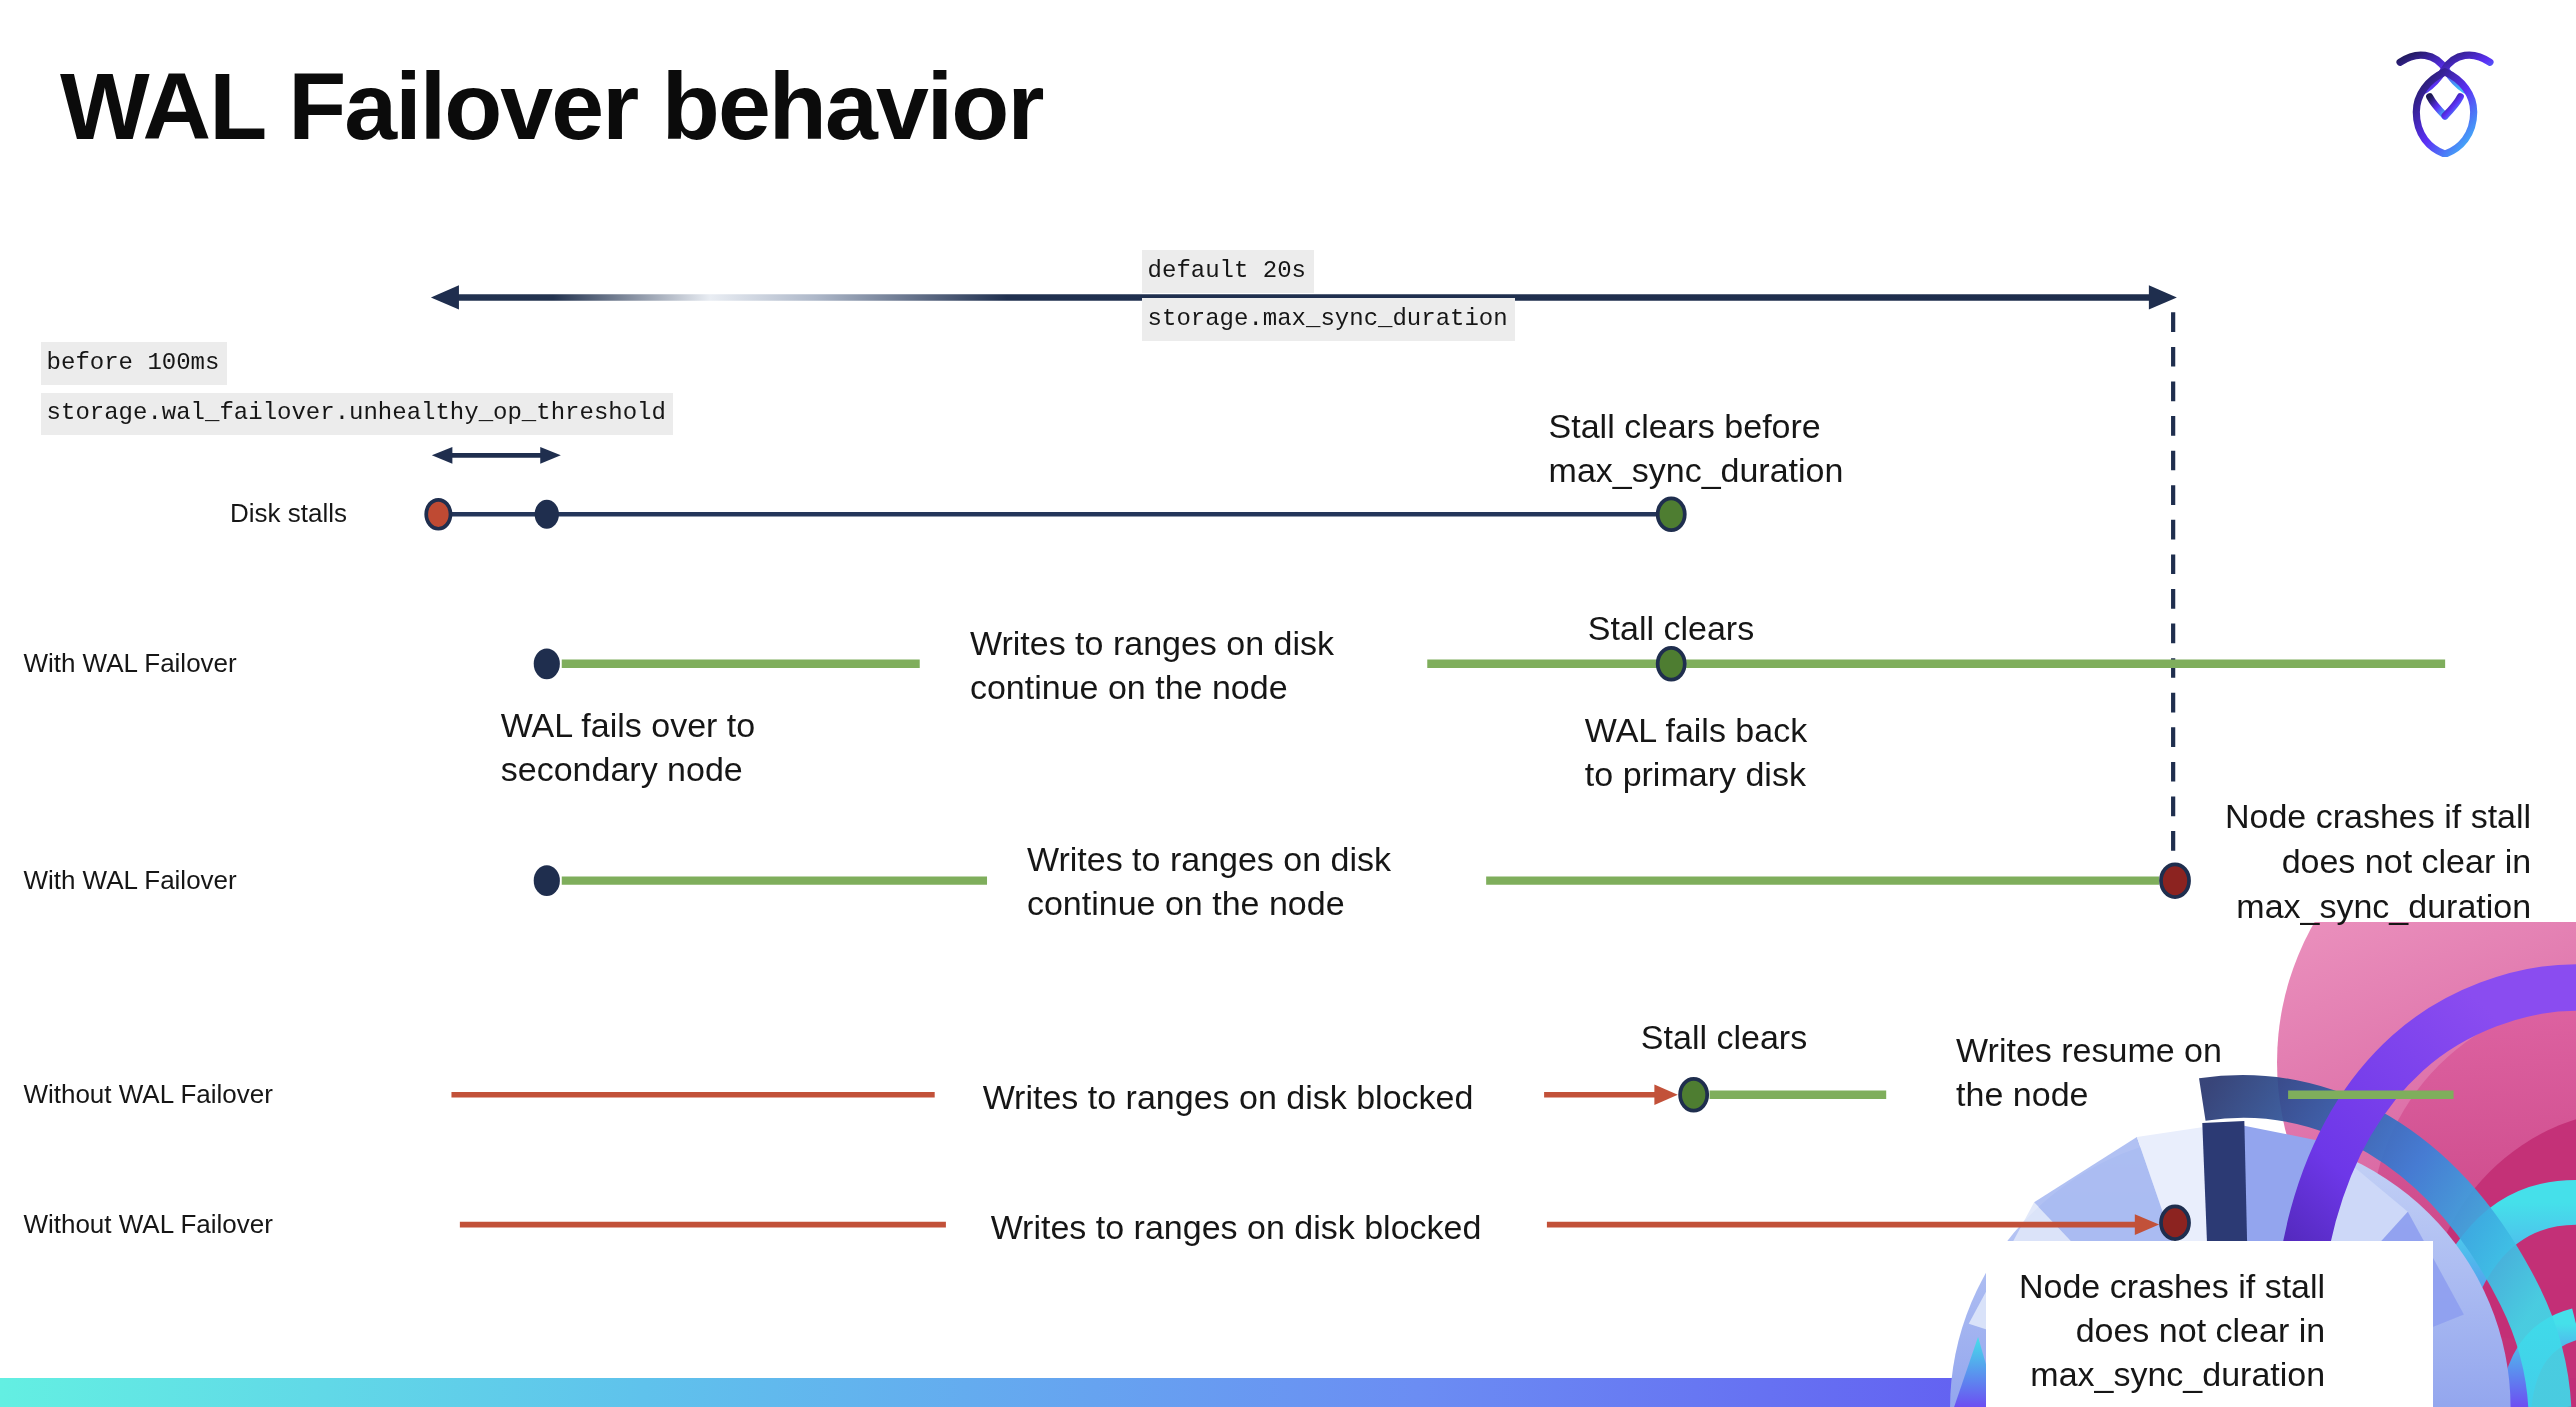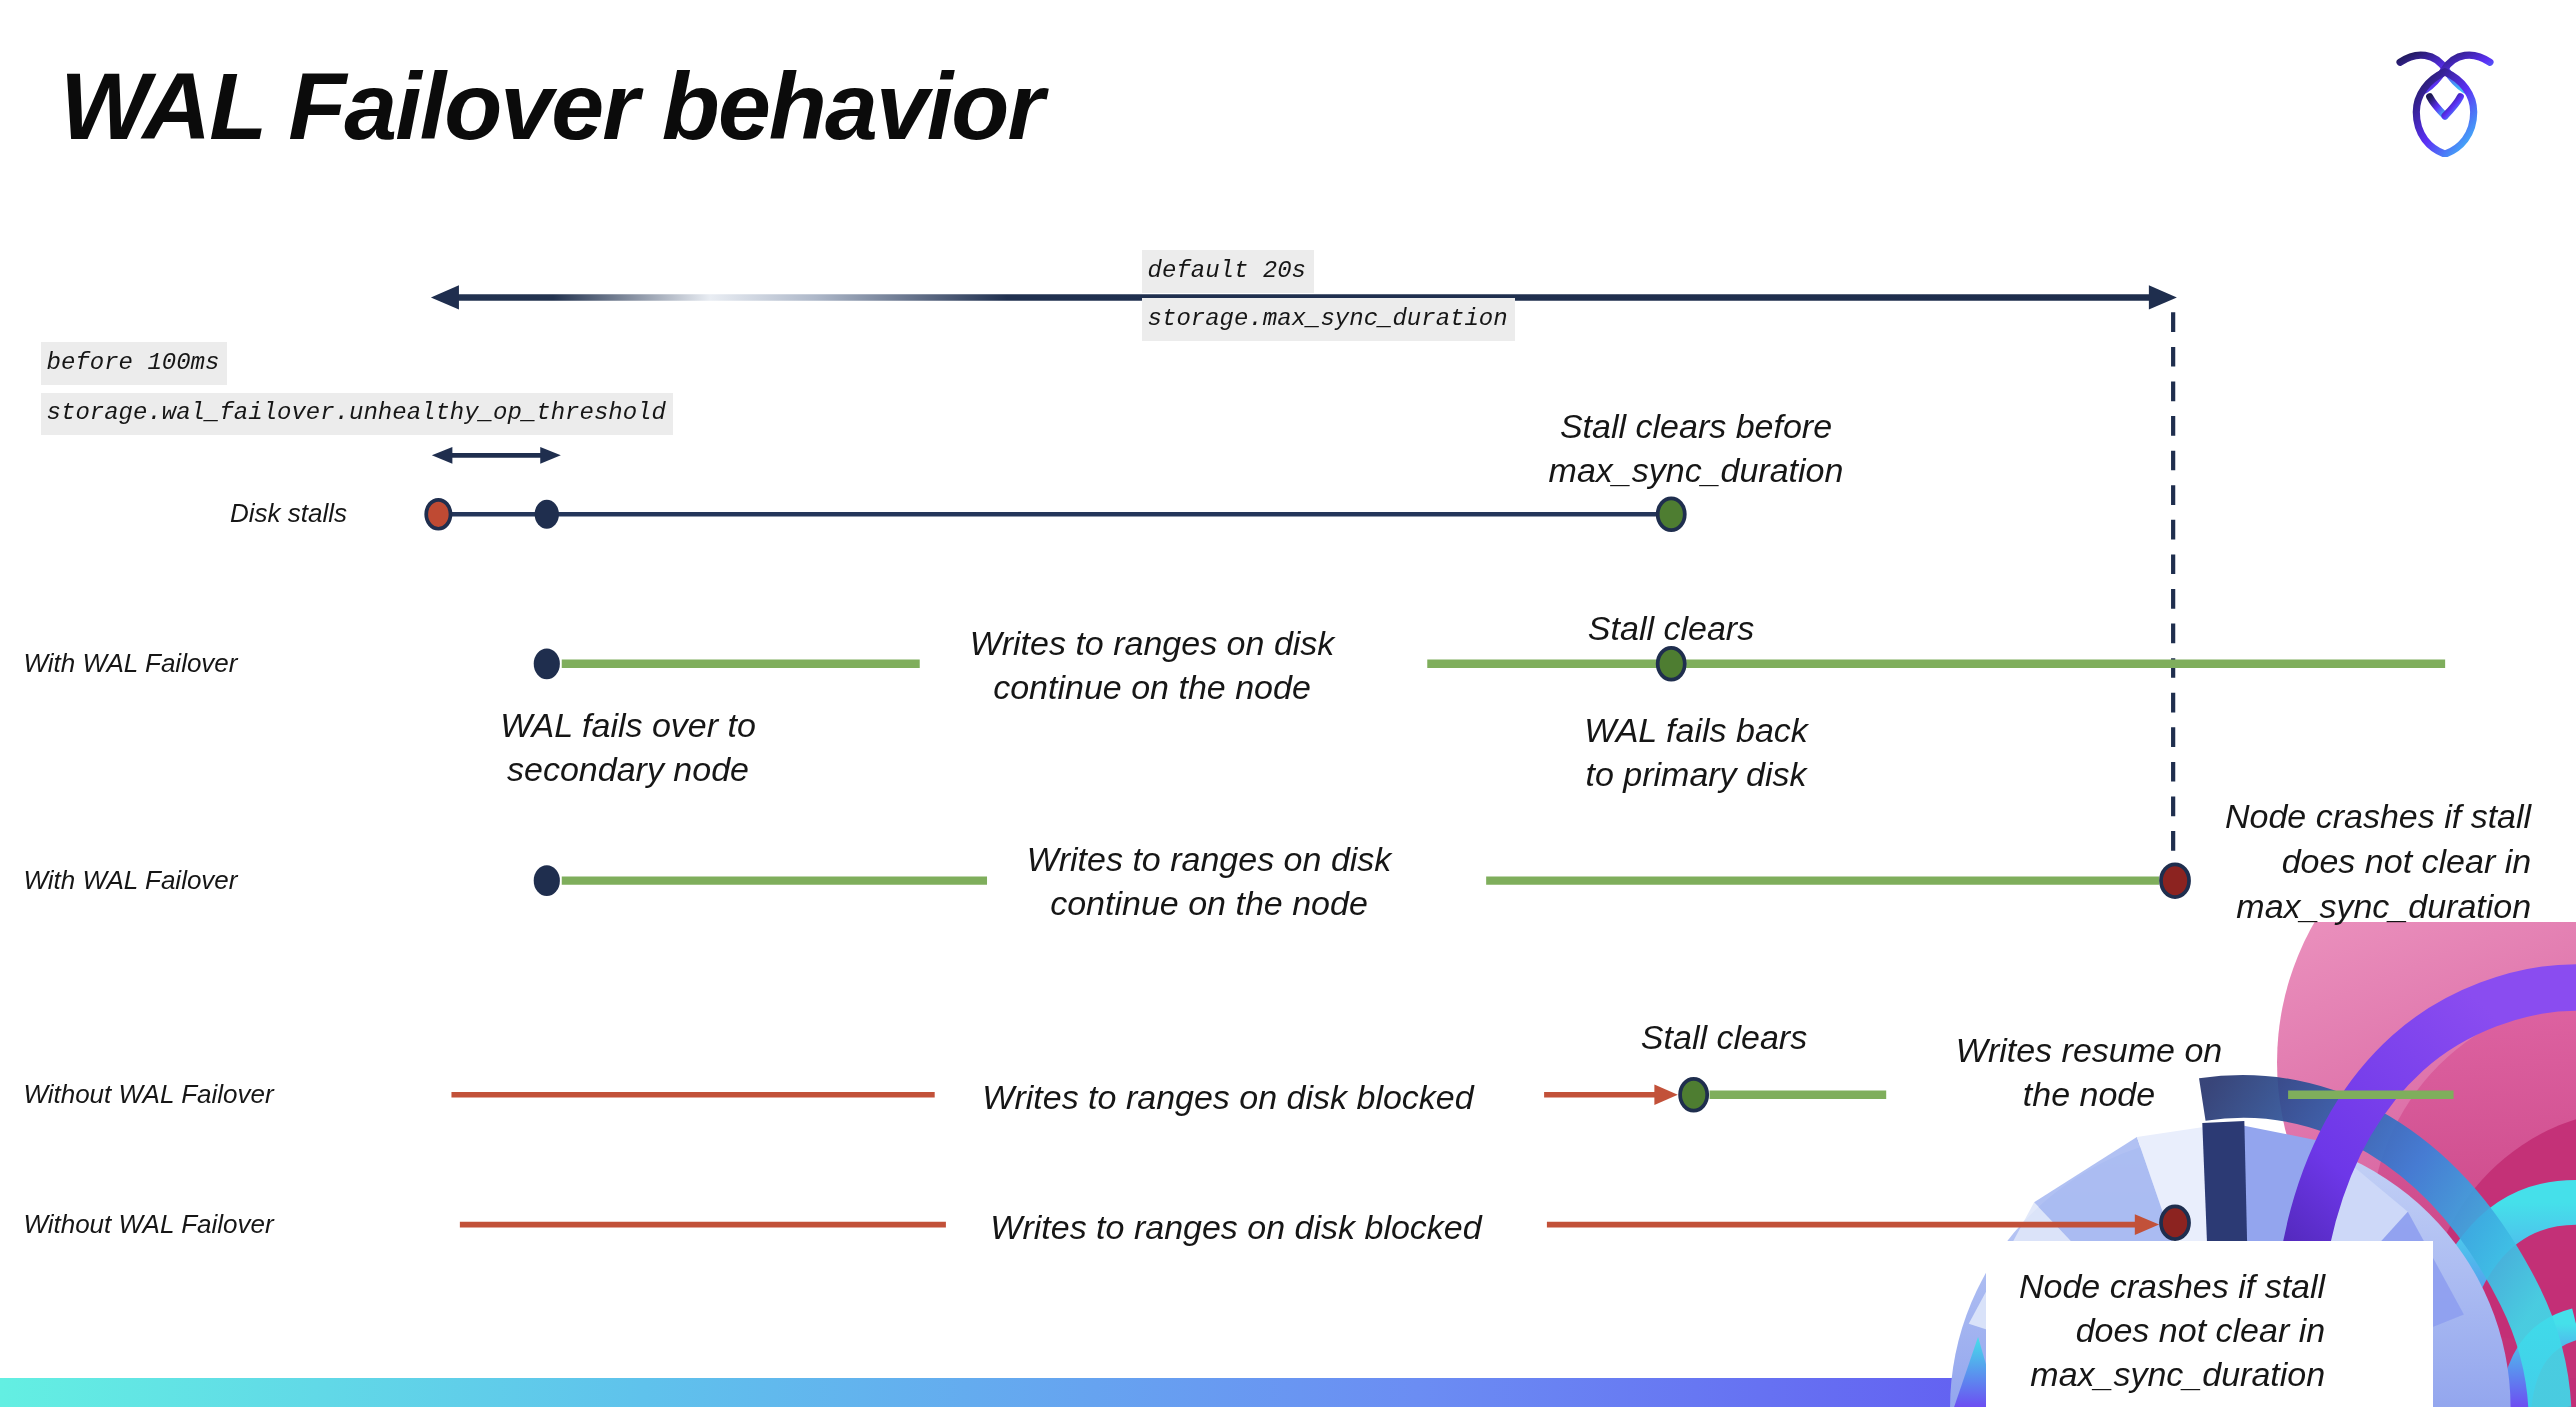--- a/index.html
+++ b/index.html
@@ -8,30 +8,30 @@
     --green-dot:#4e7d31;
     --red-line:#c25139;
     --red-dot:#bf4a33;
     --crash-dot:#8c2320;
     --code-bg:#ececec;
     --ink:#161616;
   }
   html,body{margin:0;padding:0;background:#fff;}
   #canvas{
     position:relative;width:2576px;height:1408px;background:#ffffff;
-    overflow:hidden;font-family:"Liberation Sans",sans-serif;color:var(--ink);font-style:italic;
+    overflow:hidden;font-family:"Liberation Sans",sans-serif;color:var(--ink);
   }
   .abs{position:absolute;}
   .title{
     font-size:95px;font-weight:bold;letter-spacing:-1.9px;color:#0b0b0b;
     white-space:nowrap;
   }
   .lbl{font-size:26px;line-height:39px;white-space:nowrap;}
   .note{font-size:34px;line-height:44px;white-space:nowrap;}
-  .center{transform:translateX(-50%);text-align:center;}
+  .center{transform:translateX(-50%);}
   .leftal{text-align:right;}
   .mono{
     font-family:"Liberation Mono","DejaVu Sans Mono",monospace;
     font-size:24px;line-height:37px;white-space:nowrap;
   }
   .mono span{background:var(--code-bg);padding:1.9px 7.5px 3.7px 5.6px;display:inline-block;}
   .whitebox{background:#ffffff;}
   .bottombar{
     background:linear-gradient(90deg,#63efe2 0%,#5fc2ec 25%,#6b8df3 55%,#6156f1 82%,#6a52f5 100%);
   }

